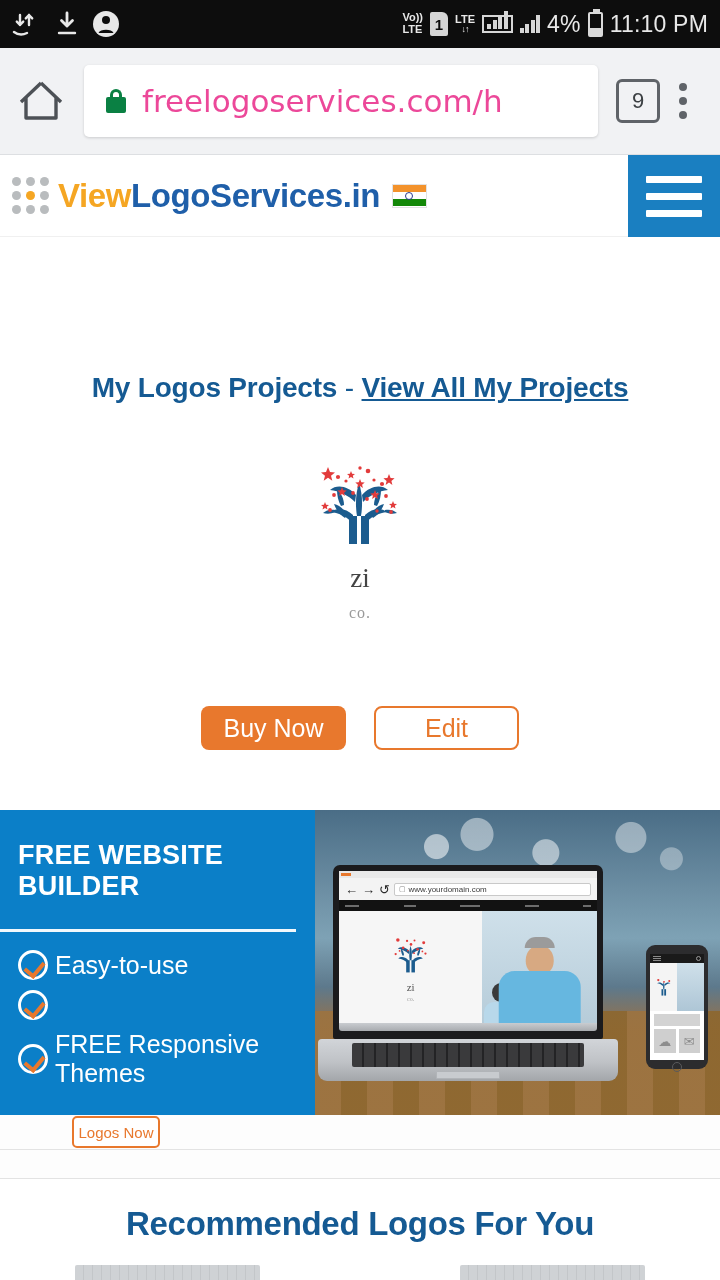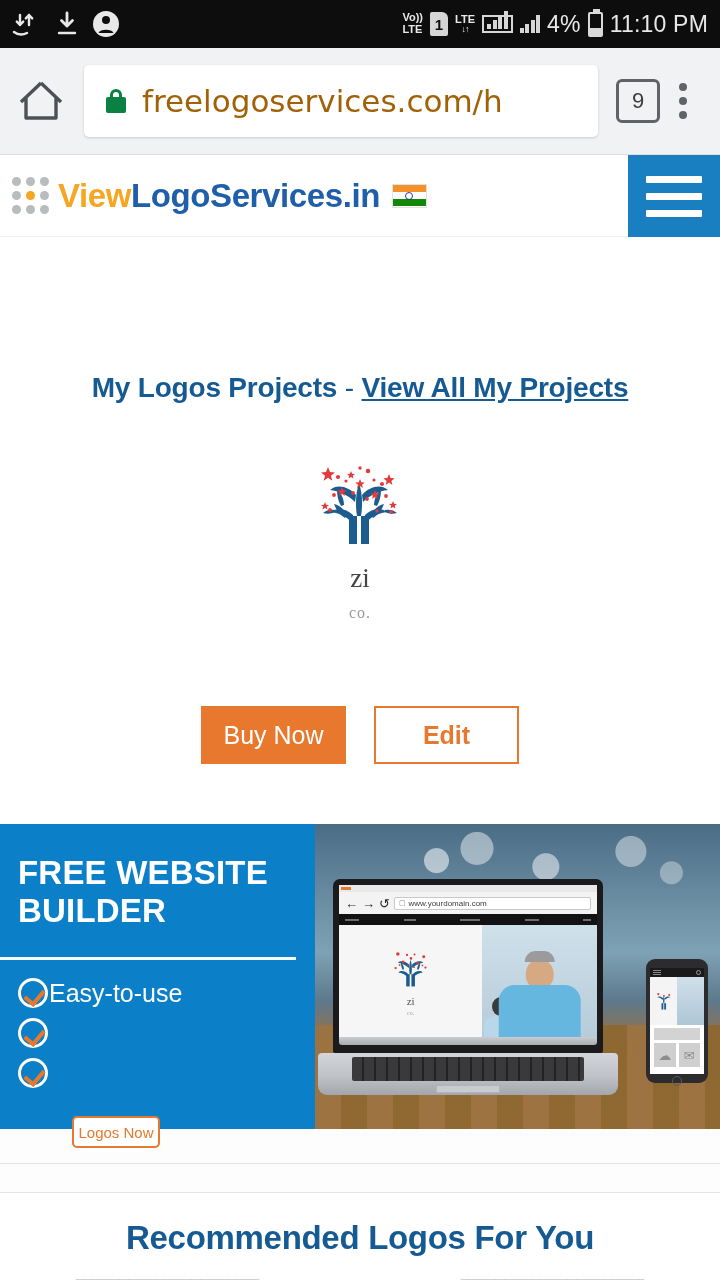--- a/index.html
+++ b/index.html
@@ -60,21 +60,21 @@
     box-shadow:0 1px 3px rgba(0,0,0,.16); overflow:hidden; position:relative;
   }
   .lock { width:20px; height:24px; position:relative; flex:0 0 auto; }
   .lock .body { position:absolute; bottom:0; width:20px; height:16px; background:#0a8043; border-radius:2px; }
   .lock .shackle {
     position:absolute; top:0; left:4px; width:12px; height:11px;
     border:3.5px solid #0a8043; border-bottom:none; border-radius:7px 7px 0 0;
   }
   .url-text {
     font-family:"DejaVu Sans", sans-serif;
-    font-size:31px; color:#a16207; margin-left:16px; white-space:nowrap;
+    font-size:31px; color:#ec4899; margin-left:16px; white-space:nowrap;
   }
   .tabcount {
     width:44px; height:44px; border:3px solid #5f6368; border-radius:6px;
     display:flex; align-items:center; justify-content:center;
     font-size:22px; color:#3c4043; font-weight:500; flex:0 0 auto; margin-left:8px;
   }
   .kebab { width:46px; display:flex; flex-direction:column; align-items:center; gap:6px; flex:0 0 auto; }
   .kebab span { width:8px; height:8px; border-radius:50%; background:#5f6368; display:block; }
 
   
@@ -126,34 +126,34 @@
   .logo-name {
     font-family:"Liberation Serif", serif; font-size:27px; color:#444; margin-top:4px;
   }
   .logo-sub {
     font-family:"Liberation Serif", serif; font-size:16px; color:#9a9a9a;
     letter-spacing:1px; margin-top:10px;
   }
 
   .btn-row { margin-top:84px; display:flex; justify-content:center; gap:28px; }
   .btn {
-    font-size:25px; border-radius:0; padding:8px 0; height:58px; min-width:145px;
+    font-size:25px; border-radius:8px; padding:8px 0; height:44px; min-width:145px;
     display:flex; align-items:center; justify-content:center; cursor:pointer;
     font-family:"Liberation Sans", sans-serif;
   }
   .btn-primary { background:#e8782d; color:#fff; border:none; width:145px; }
-  .btn-outline { background:#fff; color:#e8782d; border:2px solid #e8782d; width:113px;font-weight:bold; }
+  .btn-outline { background:#fff; color:#e8782d; border:2px solid #e8782d; width:113px; }
 
   
   .promo { display:flex; height:305px; margin-top:60px; }
   .promo-left { width:315px; background:#0b7fc8; color:#fff; padding:30px 0 0 18px; position:relative; }
-  .promo-title { font-size:33px; font-weight:700; letter-spacing:.2px; }
+  .promo-title { font-size:27px; font-weight:700; letter-spacing:.2px; }
   .promo-rule { height:3px; background:#fff; width:296px; margin:27px 0 0 -18px; opacity:.95; }
   .promo-list { margin-top:18px; display:flex; flex-direction:column; gap:10px; }
-  .promo-item { display:flex; align-items:center; gap:1px; font-size:25px; }
+  .promo-item { display:flex; align-items:center; gap:7px; font-size:25px; }
   .check {
     width:30px; height:30px; border-radius:50%; background:#0b7fc8;
     border:3px solid #fff; flex:0 0 auto; position:relative;
   }
   .check::after {
     content:""; position:absolute; left:7px; top:5px; width:9px; height:15px;
     border:4px solid #e8782d; border-top:none; border-left:none;
     transform:rotate(40deg);
   }
   .shop-btn {
@@ -426,20 +426,21 @@
     <div class="promo-list">
       <div class="promo-item">
         <span class="check"></span>
         <span>Easy-to-use</span>
       </div>
       <div class="promo-item">
         <span class="check"></span>
       </div>
       <div class="promo-item">
         <span class="check"></span>
+        <span>FREE Responsive Themes</span>
       </div>
     </div>
     <div class="shop-btn">Logos Now</div>
   </div>
 
   <div class="promo-right">
     <div class="scene-bg"></div>
     <div class="wood"></div>
 
     <div class="laptop">

